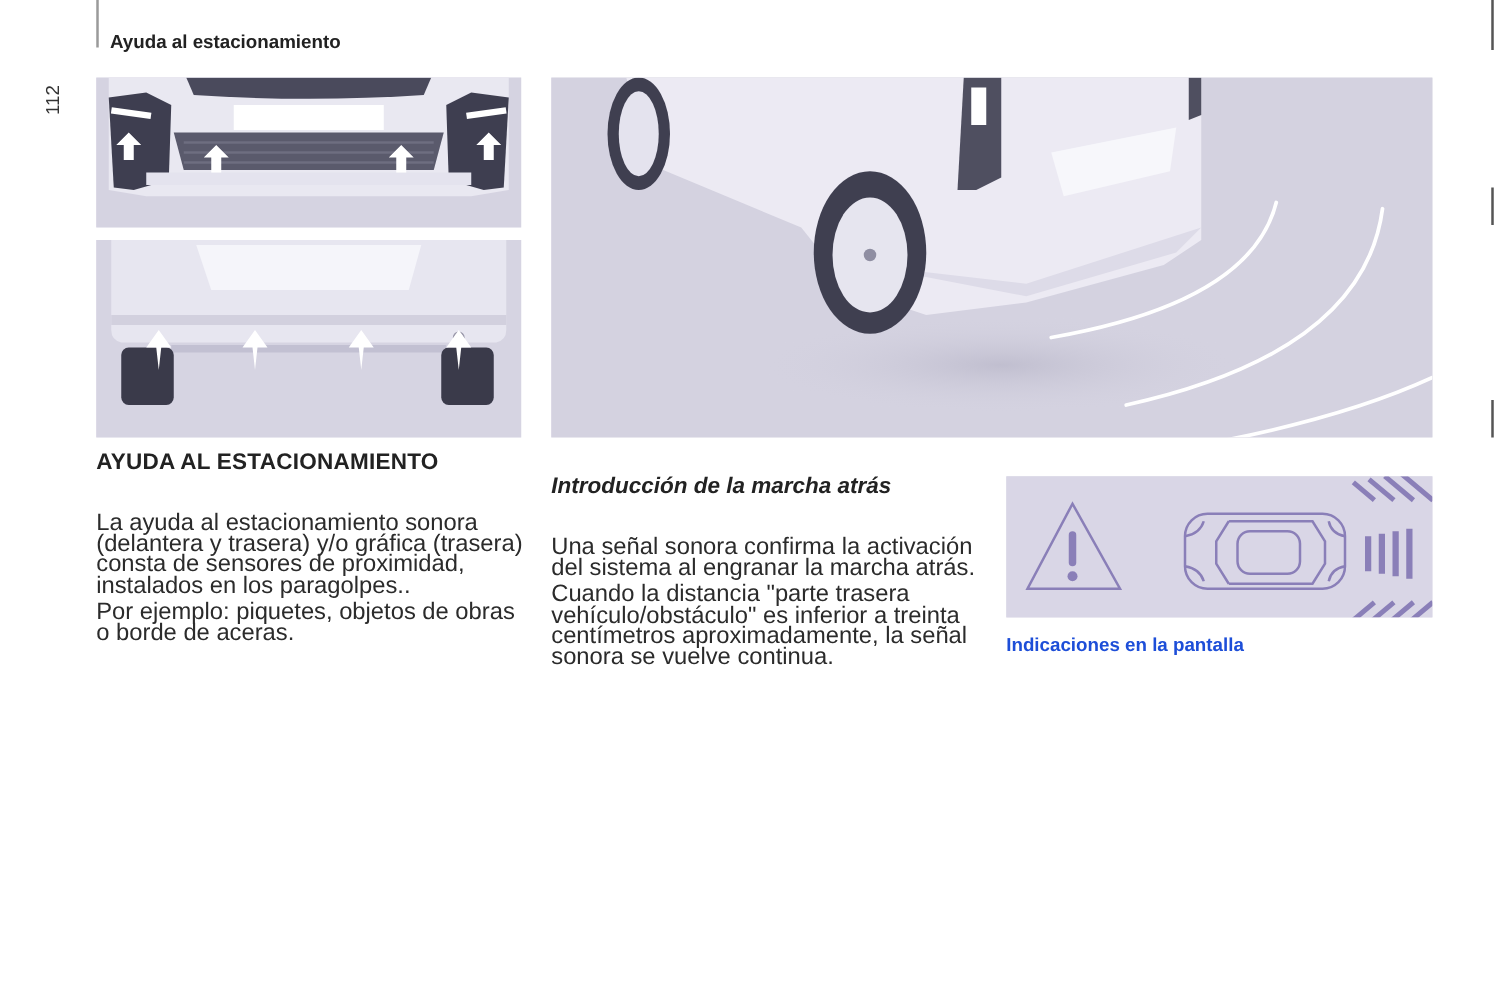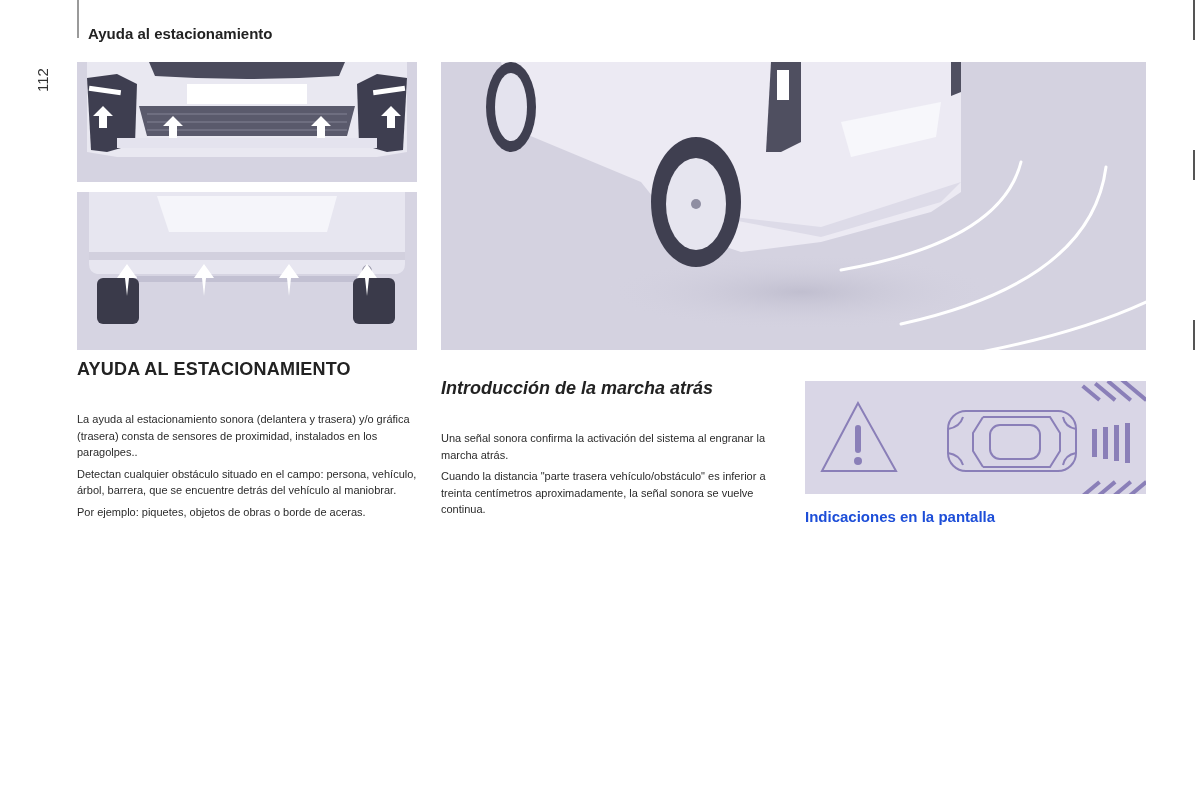--- a/index.html
+++ b/index.html
@@ -16,21 +16,21 @@
   }
   .img { position: absolute; background: #d7d5e3; overflow: hidden; }
   .front { left: 77px; top: 62px; width: 340px; height: 120px; }
   .rear { left: 77px; top: 192px; width: 340px; height: 158px; }
   .hero { left: 441px; top: 62px; width: 705px; height: 288px; }
   .screen { left: 805px; top: 381px; width: 341px; height: 113px; background: #d9d6e6; }
   svg { display: block; }
   .h1 { position: absolute; left: 77px; top: 359px; font-size: 18px; font-weight: bold; color: #222; letter-spacing: 0.2px; }
   .h2 { position: absolute; left: 441px; top: 378px; font-size: 18px; font-weight: bold; color: #222; font-style: italic; }
   .caption { position: absolute; left: 805px; top: 508px; font-size: 15px; font-weight: bold; color: #1d4ed8; }
-  .col { position: absolute; font-size: 11px; line-height: 16.6px; color: #2b2b2b; }
+  .col { position: absolute; font-size: 19px; line-height: 16.6px; color: #2b2b2b; }
   .col p { margin: 0 0 5px 0; }
   .col1 { left: 77px; top: 411px; width: 345px; }
   .col2 { left: 441px; top: 430px; width: 350px; }
 </style>
 </head>
 <body>
 
 <div class="vrule"></div>
 <div class="edge-mark" style="top:0;height:40px"></div>
 <div class="edge-mark" style="top:150px;height:30px"></div>
@@ -149,20 +149,19 @@
     </g>
   </svg>
 </div>
 
 <div class="h1">AYUDA AL ESTACIONAMIENTO</div>
 <div class="h2">Introducción de la marcha atrás</div>
 <div class="caption">Indicaciones en la pantalla</div>
 
 <div class="col col1">
   <p>La ayuda al estacionamiento sonora (delantera y trasera) y/o gráfica (trasera) consta de sensores de proximidad, instalados en los paragolpes..</p>
-  <p>Detectan cualquier obstáculo situado en el campo: persona, vehículo, árbol, barrera, que se encuentre detrás del vehículo al maniobrar.</p>
   <p>Por ejemplo: piquetes, objetos de obras o borde de aceras.</p>
 </div>
 
 <div class="col col2">
   <p>Una señal sonora confirma la activación del sistema al engranar la marcha atrás.</p>
   <p>Cuando la distancia "parte trasera vehículo/obstáculo" es inferior a treinta centímetros aproximadamente, la señal sonora se vuelve continua.</p>
 </div>
 
 </body></html>

